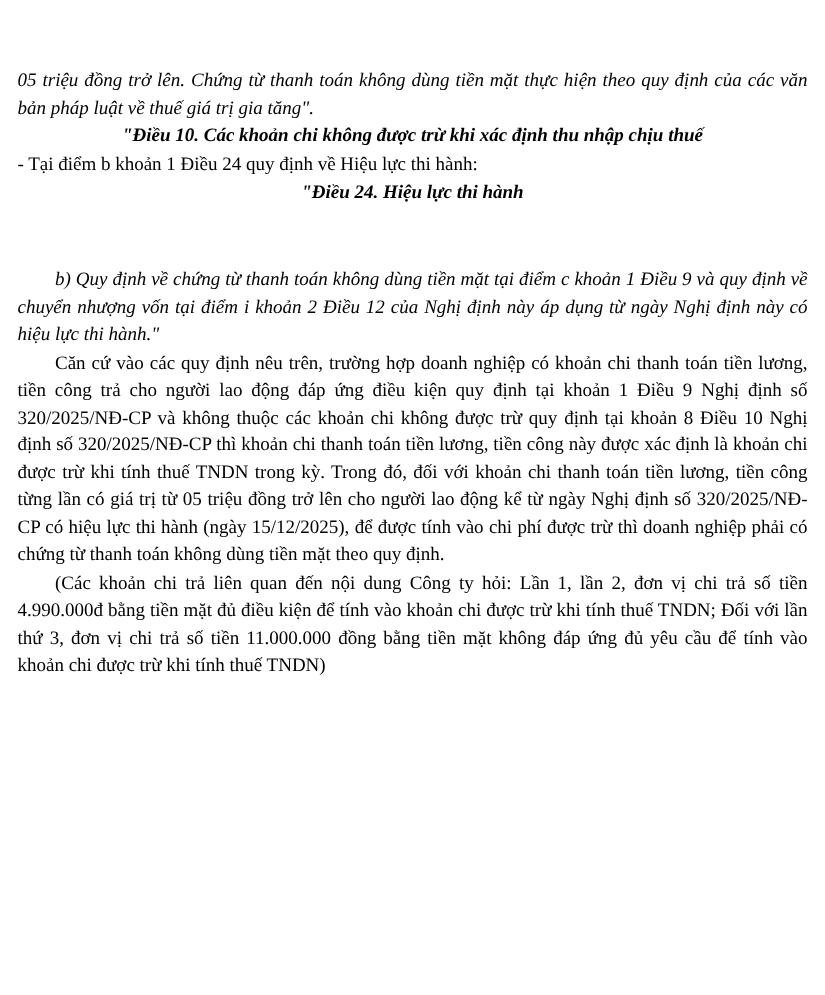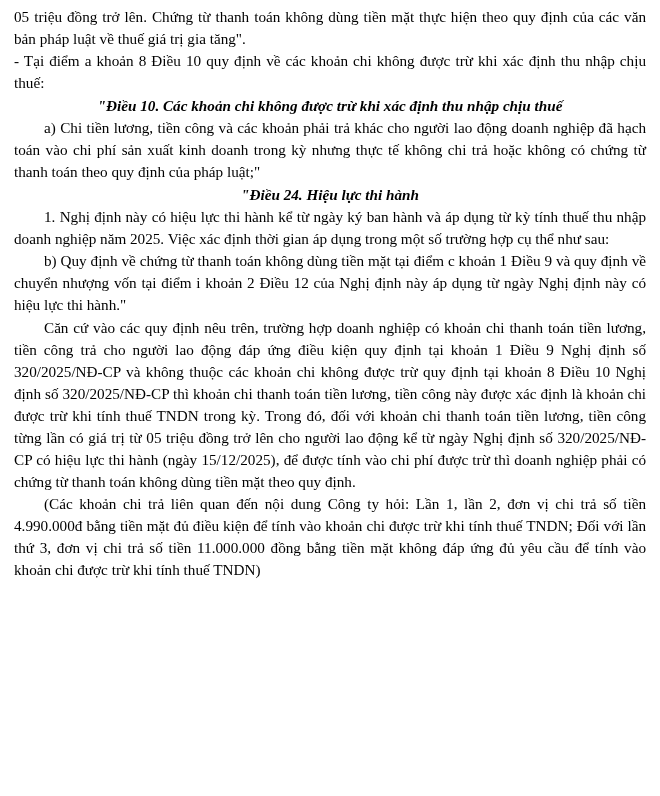--- a/index.html
+++ b/index.html
@@ -19,20 +19,22 @@
     padding: 6px 14px 10px 14px;
   }
   p {
     margin: 0 0 0.5px 0;
     font-size: 15.2px;
     line-height: 1.445;
     text-align: justify;
     text-justify: inter-word;
   }
   .italic {
+    font-style: italic;
+    margin-top: 48px;
   }
   .upright {
     font-style: normal;
   }
   .indent {
     text-indent: 30px;
   }
   .center {
     text-align: center;
     text-indent: 0;
@@ -42,31 +44,29 @@
     font-style: italic;
   }
 </style>
 </head>
 <body>
 
 <div class="page">
 
   <p class="italic">05 triệu đồng trở lên. Chứng từ thanh toán không dùng tiền mặt thực hiện theo quy định của các văn bản pháp luật về thuế giá trị gia tăng".</p>
 
-  <p class="upright">- Tại điểm a khoản 8 Điều 10 quy định về các khoản chi không được trừ khi xác định thu nhập chịu thuế:</p>
 
   <p class="center bold-italic">"Điều 10. Các khoản chi không được trừ khi xác định thu nhập chịu thuế</p>
 
 
-  <p class="italic indent">a) Chi tiền lương, tiền công và các khoản phải trả khác cho người lao động doanh nghiệp đã hạch toán vào chi phí sản xuất kinh doanh trong kỳ nhưng thực tế không chi trả hoặc không có chứng từ thanh toán theo quy định của pháp luật;"</p>
 
+  <p class="upright">- Tại điểm b khoản 1 Điều 24 quy định về Hiệu lực thi hành:</p>
 
   <p class="center bold-italic">"Điều 24. Hiệu lực thi hành</p>
 
-  <p class="italic indent">1. Nghị định này có hiệu lực thi hành kể từ ngày ký ban hành và áp dụng từ kỳ tính thuế thu nhập doanh nghiệp năm 2025. Việc xác định thời gian áp dụng trong một số trường hợp cụ thể như sau:</p>
 
   <p class="italic indent">b) Quy định về chứng từ thanh toán không dùng tiền mặt tại điểm c khoản 1 Điều 9 và quy định về chuyển nhượng vốn tại điểm i khoản 2 Điều 12 của Nghị định này áp dụng từ ngày Nghị định này có hiệu lực thi hành."</p>
 
   <p class="upright indent">Căn cứ vào các quy định nêu trên, trường hợp doanh nghiệp có khoản chi thanh toán tiền lương, tiền công trả cho người lao động đáp ứng điều kiện quy định tại khoản 1 Điều 9 Nghị định số 320/2025/NĐ-CP và không thuộc các khoản chi không được trừ quy định tại khoản 8 Điều 10 Nghị định số 320/2025/NĐ-CP thì khoản chi thanh toán tiền lương, tiền công này được xác định là khoản chi được trừ khi tính thuế TNDN trong kỳ. Trong đó, đối với khoản chi thanh toán tiền lương, tiền công từng lần có giá trị từ 05 triệu đồng trở lên cho người lao động kể từ ngày Nghị định số 320/2025/NĐ-CP có hiệu lực thi hành (ngày 15/12/2025), để được tính vào chi phí được trừ thì doanh nghiệp phải có chứng từ thanh toán không dùng tiền mặt theo quy định.</p>
 
   <p class="upright indent">(Các khoản chi trả liên quan đến nội dung Công ty hỏi: Lần 1, lần 2, đơn vị chi trả số tiền 4.990.000đ bằng tiền mặt đủ điều kiện để tính vào khoản chi được trừ khi tính thuế TNDN; Đối với lần thứ 3, đơn vị chi trả số tiền 11.000.000 đồng bằng tiền mặt không đáp ứng đủ yêu cầu để tính vào khoản chi được trừ khi tính thuế TNDN)</p>
 
 
 </div>
 

